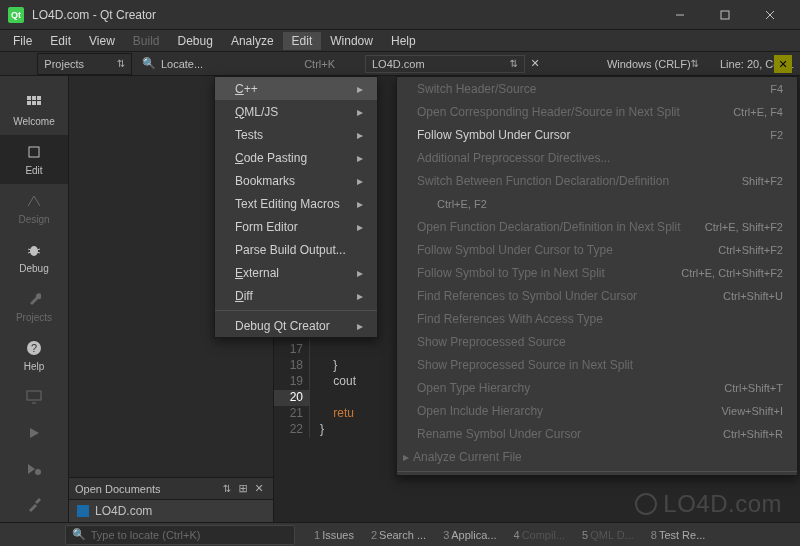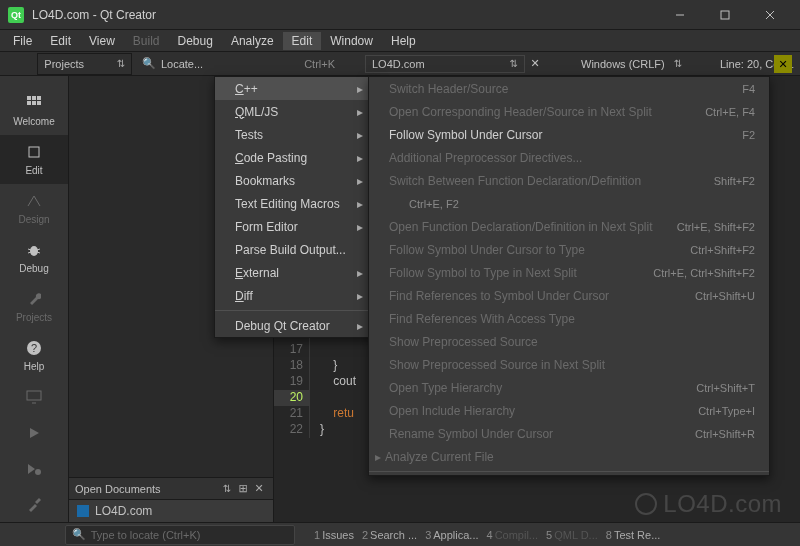--- a/index.html
+++ b/index.html
@@ -20,21 +20,21 @@
 
 
 .toolbar { height: 24px; background: #2f2f2f; display: flex; align-items: center; border-bottom: 1px solid #1a1a1a; font-size: 11px; }
 .toolbar .left { width: 60px; }
 .toolbar .projects-combo { width: 144px; padding: 0 6px; display: flex; align-items: center; justify-content: space-between; border: 1px solid #1a1a1a; height: 22px;}
 .toolbar .tools-area { flex: 1; display: flex; align-items: center; padding-left: 10px; }
 .toolbar .locate { display:flex; align-items:center; gap:5px; }
 .toolbar .locate .ctrlk { margin-left: 96px; color:#888; }
 .toolbar .doc-combo { margin-left: 30px; width: 160px; border:1px solid #444; padding:2px 6px; display:flex; justify-content:space-between; align-items:center; }
 .toolbar .xbtn { width: 20px; text-align:center; }
-.toolbar .encoding { margin-left: 30px; width:130px; display:flex; justify-content:flex-start; padding:2px 6px;gap:9px; }
+.toolbar .encoding { margin-left: 30px; width:130px; display:flex; justify-content:flex-end; padding:2px 6px; }
 .toolbar .linecol { margin-left: 5px; width: 90px; text-align:right; padding-right:6px; }
 .toolbar .closex { position:absolute; right:8px; top:55px; width:18px; height:18px; background:#8a8a00; color:#000; text-align:center; line-height:18px; }
 
 
 .content { display: flex; height: calc(546px - 30px - 22px - 24px - 24px); }
 .modebar { width: 69px; background: #353535; display: flex; flex-direction: column; align-items: center; padding-top: 10px; border-right: 1px solid #1a1a1a; }
 .modebar .mode { width: 100%; padding: 8px 0; text-align: center; font-size: 10px; color: #c0c0c0; }
 .modebar .mode .ic { width: 22px; height: 18px; margin: 0 auto 4px auto; display:flex; align-items:center; justify-content:center; }
 .modebar .mode.active { background: #262626; }
 .modebar .mode.disabled { color: #6a6a6a; }
@@ -49,42 +49,42 @@
 .sidepanel .opendocs-head { height:22px; background:#323232; display:flex; align-items:center; padding:0 6px; font-size:11px; border-bottom:1px solid #1a1a1a; }
 .sidepanel .opendocs-head .spacer { flex:1; }
 .sidepanel .opendocs-head .hbtn { width:16px; text-align:center; color:#aaa; }
 .sidepanel .doc-item { padding:4px 8px; display:flex; align-items:center; gap:6px; background:#3a3a3a; }
 .sidepanel .doc-item .fic { width:12px; height:12px; background:#1a6aa8; display:inline-block; }
 
 
 .editor { flex: 1; background: #262626; position: relative; }
 .gutter-line { font-family: "Consolas", monospace; font-size: 12px; height: 16px; display:flex; }
 .gutter-line .ln { width: 36px; text-align: right; padding-right: 6px; color:#6a6a6a; border-right:1px solid #3a3a3a; }
-.gutter-line .ln.active { color:#bef264; background:#3a3a3a; }
+.gutter-line .ln.active { color:#ffffff; background:#3a3a3a; }
 .gutter-line .code { padding-left: 10px; color:#c0c0c0; }
 .gutter-line .code .kw { color:#cc7832; }
 .editor-lines { position:absolute; left:0; top:234px; }
 
 
 .dropdown { position: absolute; background: #3a3a3a; border: 1px solid #1a1a1a; box-shadow: 0 4px 10px rgba(0,0,0,0.5); z-index: 100; font-size: 12px; }
 .dropdown .dditem { padding: 5px 14px 5px 20px; display: flex; align-items: center; color: #d0d0d0; height: 23px; }
 .dropdown .dditem.disabled { color: #6a6a6a; }
 .dropdown .dditem.highlight { background: #505050; }
 .dropdown .dditem .label { flex: 1; }
 .dropdown .dditem .arrow { width: 10px; text-align:right; color:#aaa; }
 .dropdown .dditem .shortcut { color: #888; font-size: 11px; margin-left: 20px; }
 .dropdown .sep { height: 1px; background: #505050; margin: 3px 0; }
 .dd1 { left: 214px; top: 76px; width: 164px; }
-.dd2 { left: 368px; top: 76px; width: 402px; }
+.dd2 { left: 396px; top: 76px; width: 402px; }
 
 
 .bottombar { position:absolute; bottom:0; left:0; right:0; height: 24px; background: #353535; display: flex; align-items: center; border-top: 1px solid #1a1a1a; font-size: 11px; }
 .bottombar .locator { margin-left: 65px; width: 230px; height: 20px; background: #2a2a2a; border: 1px solid #444; border-radius: 2px; display: flex; align-items: center; padding: 0 6px; color: #6a6a6a; }
 .bottombar .locator .lic { margin-right: 5px; }
-.bottombar .panels { flex:1; display:flex; justify-content:flex-start; padding-left: 15px; gap: 0; }
+.bottombar .panels { flex:1; display:flex; justify-content:flex-start; padding-left: 15px; gap: 9px; }
 .bottombar .panel-btn { padding: 2px 4px; color:#aaa; }
 .bottombar .panel-btn.disabled { color:#555; }
 .bottombar .panel-btn .num { color:#888; margin-right:2px; }
 
 
 .watermark { position:absolute; right: 18px; bottom: 28px; font-size: 24px; color: rgba(255,255,255,0.15); font-weight: 300; letter-spacing: 0.5px; display:flex; align-items:center; gap:6px; }
 .watermark .ring { width:22px; height:22px; border:2px solid rgba(255,255,255,0.15); border-radius:50%; position:relative; }
 
 .chev { font-size:10px; color:#aaa; }
 .udarrow::before { content:"⇅"; font-size:10px; }
@@ -387,21 +387,21 @@
     </div>
   <div class="dditem disabled">
       <span class="label">Show Preprocessed Source in Next Split</span>
     </div>
   <div class="dditem disabled">
       <span class="label">Open Type Hierarchy</span>
       <span class="shortcut">Ctrl+Shift+T</span>
     </div>
   <div class="dditem disabled">
       <span class="label">Open Include Hierarchy</span>
-      <span class="shortcut">Ctrl+Type+I</span>
+      <span class="shortcut">View+Shift+I</span>
     </div>
   <div class="dditem disabled">
       <span class="label">Rename Symbol Under Cursor</span>
       <span class="shortcut">Ctrl+Shift+R</span>
     </div>
   <div class="dditem disabled">
       <span style="margin-left:-14px;margin-right:4px;">▸</span>
       <span class="label">Analyze Current File</span>
     </div>
   <div class="sep"></div>

